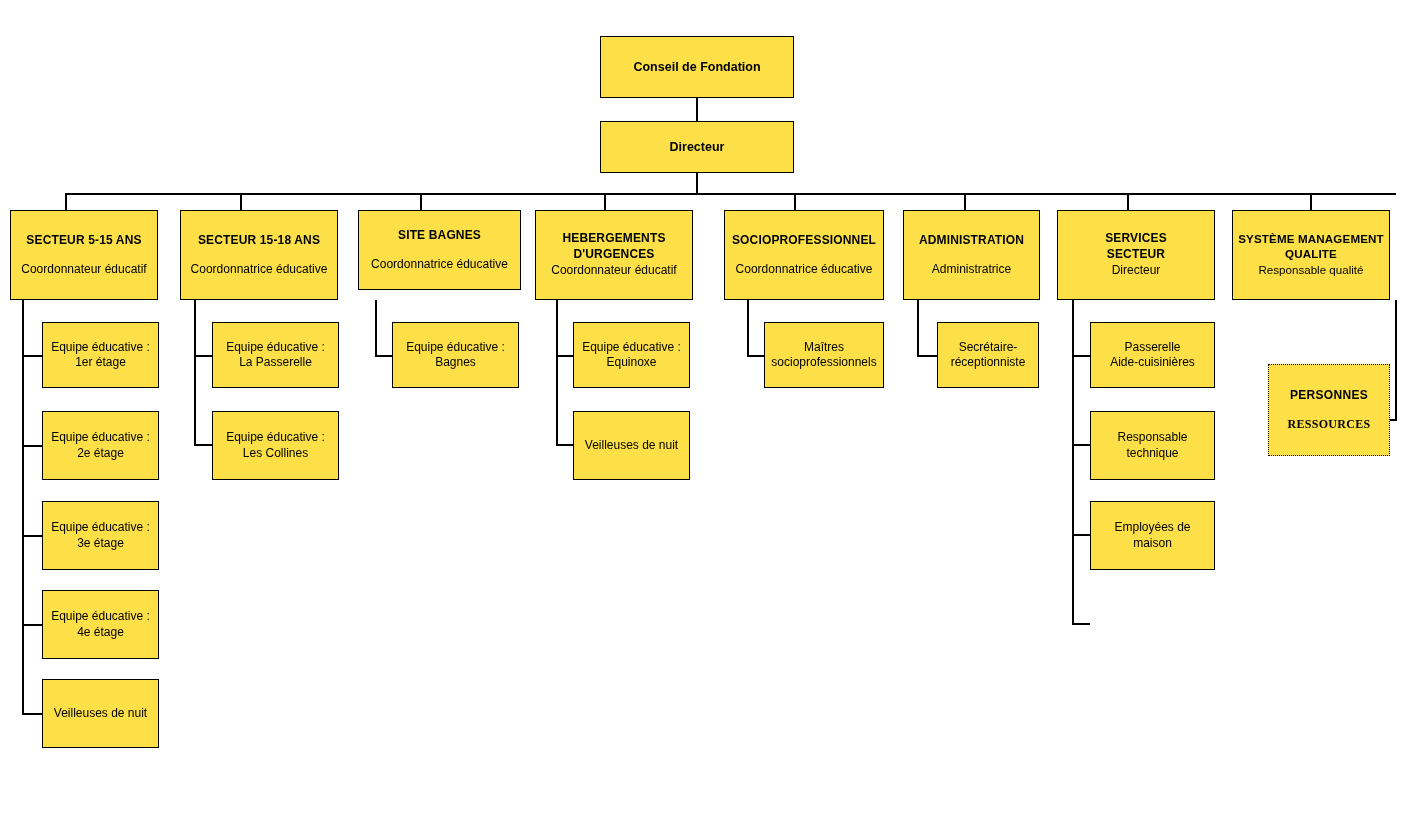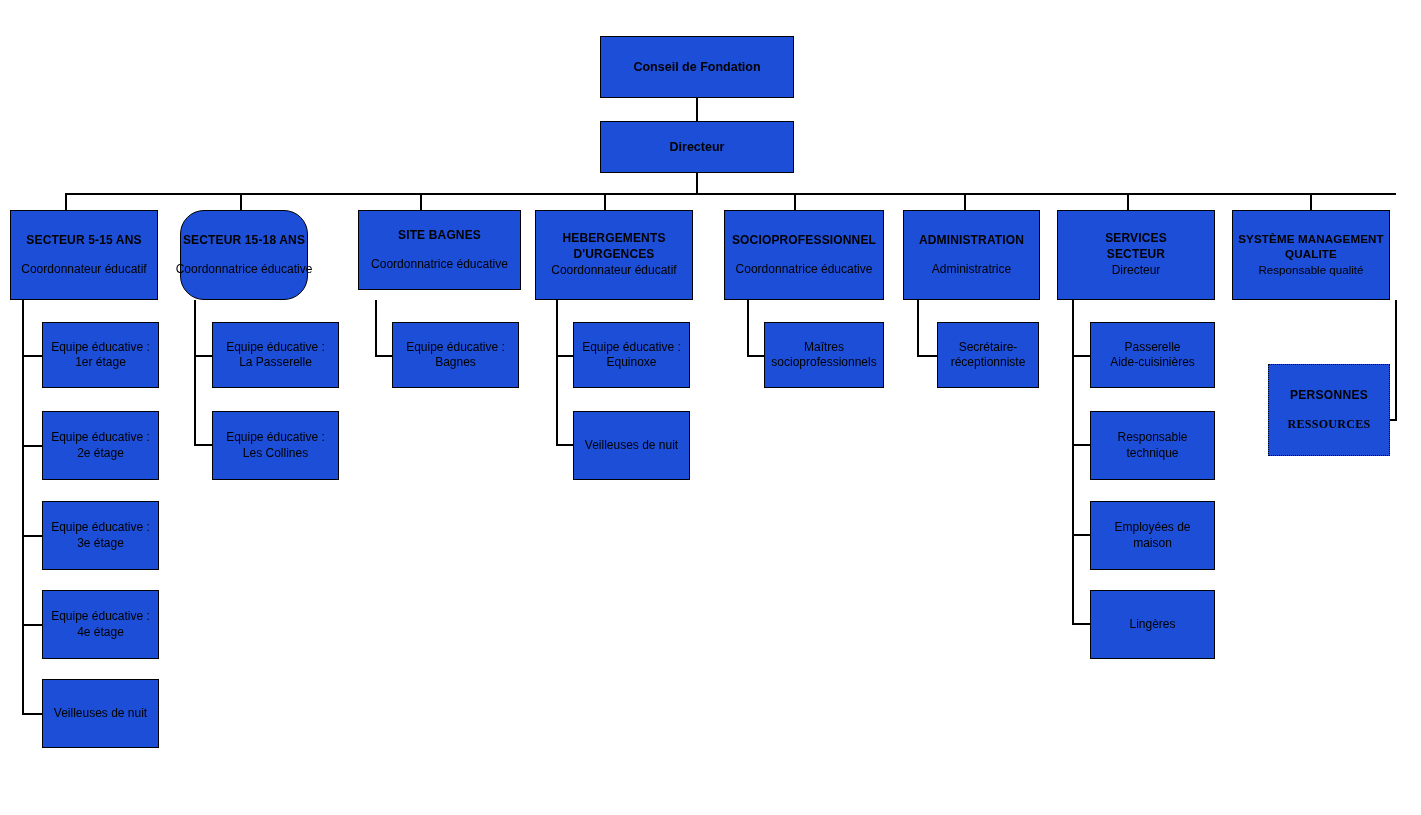--- a/index.html
+++ b/index.html
@@ -18,21 +18,21 @@
     height: 815px;
     background: #ffffff;
     overflow: hidden;
   }
 
   
   .node {
     position: absolute;
     box-sizing: border-box;
     border: 1.6px solid #000000;
-    background: #1d4ed8;
+    background: #fde047;
     display: flex;
     flex-direction: column;
     align-items: center;
     justify-content: center;
     text-align: center;
     line-height: 1.28;
     z-index: 3;
   }
   .node .ln {
     display: block;
@@ -154,21 +154,21 @@
 
   <div class="node root" style="left:600px; top:121px; width:194px; height:52px;">
     <span class="ln">Directeur</span>
   </div>
 
   <div class="node dept spaced" style="left:10px; top:210px; width:148px; height:90px;">
     <span class="ln title">SECTEUR 5-15 ANS</span>
     <span class="ln role">Coordonnateur éducatif</span>
   </div>
 
-  <div class="node dept spaced" style="left:180px; top:210px; width:128px; height:90px;border-radius:24px;">
+  <div class="node dept spaced" style="left:180px; top:210px; width:158px; height:90px;">
     <span class="ln title">SECTEUR 15-18 ANS</span>
     <span class="ln role">Coordonnatrice éducative</span>
   </div>
 
   <div class="node dept spaced" style="left:358px; top:210px; width:163px; height:80px;">
     <span class="ln title">SITE BAGNES</span>
     <span class="ln role">Coordonnatrice éducative</span>
   </div>
 
   <div class="node dept tight" style="left:535px; top:210px; width:158px; height:90px;">
@@ -256,22 +256,19 @@
     <span class="ln">Aide-cuisinières</span>
   </div>
   <div class="node leaf" style="left:1090px; top:501px; width:125px; height:69px;">
     <span class="ln">Employées de</span>
     <span class="ln">maison</span>
   </div>
   <div class="node leaf" style="left:1090px; top:411px; width:125px; height:69px;">
     <span class="ln">Responsable</span>
     <span class="ln">technique</span>
   </div>
-  <div class="node leaf" style="left:1090px; top:590px; width:125px; height:69px;">
-    <span class="ln">Lingères</span>
-  </div>
 
   <div class="node dashed" style="left:1268px; top:364px; width:122px; height:92px;">
     <span class="ln">PERSONNES</span>
     <span class="ln">RESSOURCES</span>
   </div>
 
 </div>
 
 </body></html>

